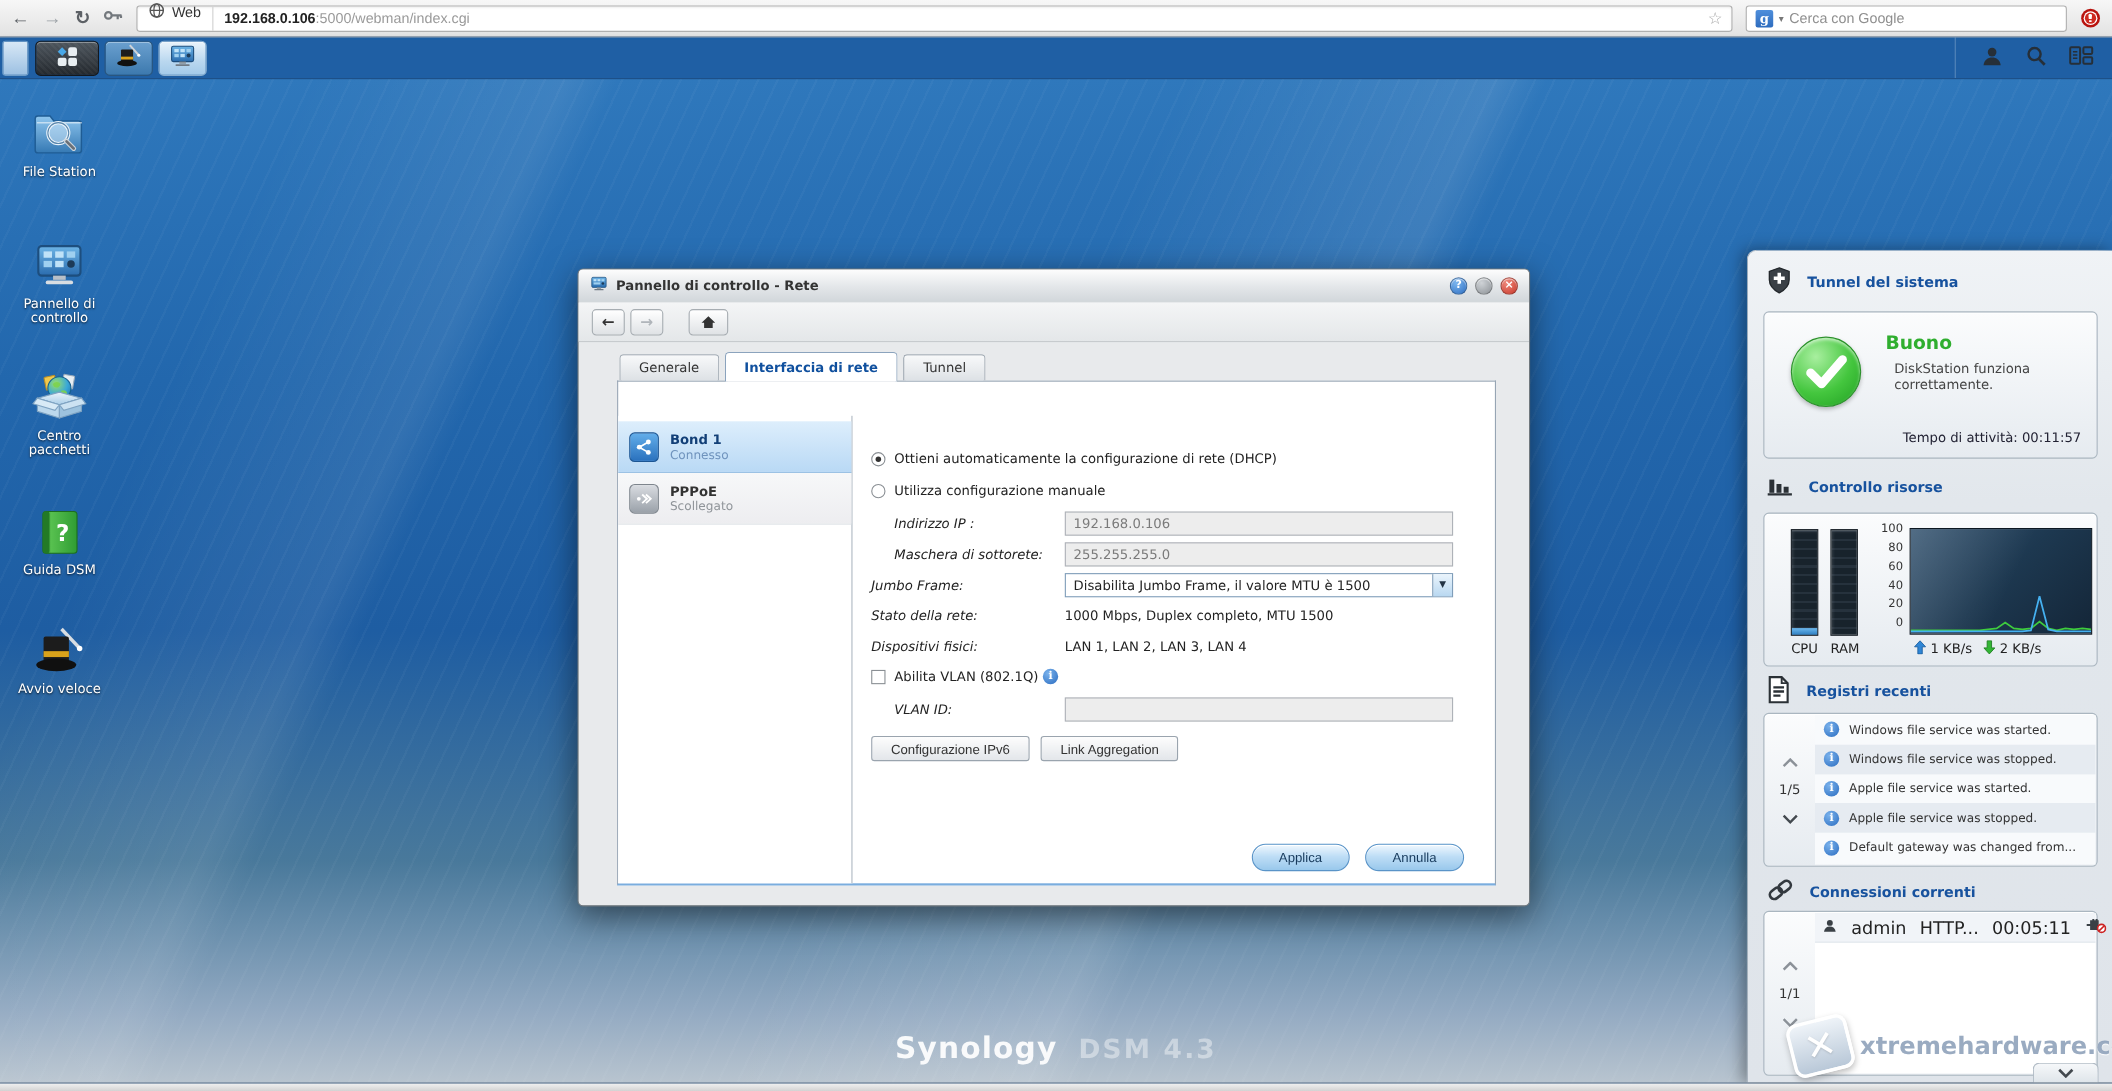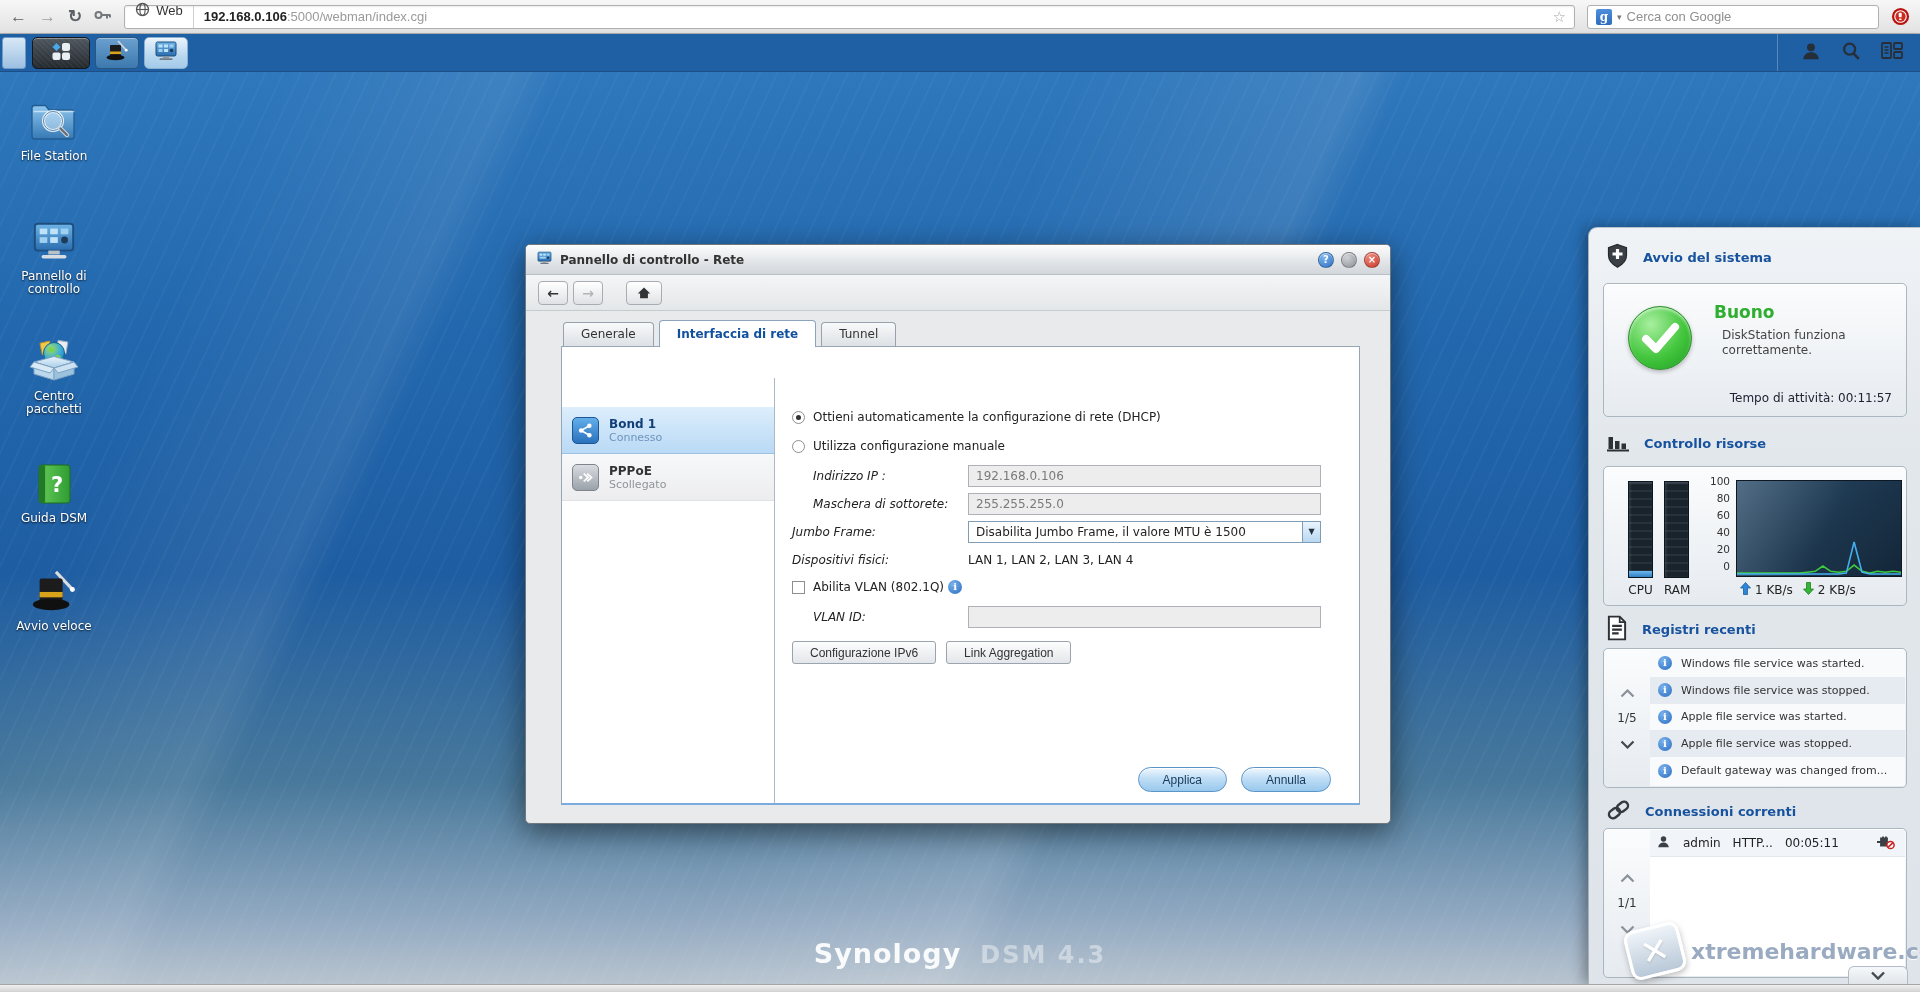--- a/index.html
+++ b/index.html
@@ -99,21 +99,21 @@
     border:1px solid #9aa4ae; border-radius:3px; background:linear-gradient(#fdfdfd,#e3e6ea);
     font-family:"DejaVu Sans", sans-serif; }
   .tbtn.disabled { color:#a2a6aa; border-color:#c2c8ce; background:linear-gradient(#fafbfb,#eceeef); cursor:default; }
   .mainrow { position:absolute; left:0; right:0; top:31px; bottom:0; }
   .iface-list { position:absolute; left:0; top:0; bottom:0; width:213px; border-right:1px solid #aeb8c2;
     background:#fff; padding-top:5px; }
   .iface { height:47px; display:flex; align-items:center; gap:10px; padding-left:10px;
     border-bottom:1px solid #dfe3e7; background:linear-gradient(#f7f8f9,#ededf0); cursor:pointer; }
   .iface .nm { font-size:12px; font-weight:bold; color:#333; }
   .iface .st { font-size:11px; color:#8f9499; }
-  .iface.selected { background:linear-gradient(#ddeefc,#b9d9f5); border-bottom-color:#9cc2e4;margin-top:24px; }
+  .iface.selected { background:linear-gradient(#ddeefc,#b9d9f5); border-bottom-color:#9cc2e4; }
   .iface.selected .nm { color:#123f77; }
   .iface.selected .st { color:#6f93bd; }
   .ifico { width:27px; height:27px; border-radius:5px; flex:0 0 auto;
     display:flex; align-items:center; justify-content:center; }
   .ifico.bond { background:linear-gradient(#63aeea,#2a71bd); border:1px solid #1c5694; }
   .ifico.pppoe { background:linear-gradient(#d9dce1,#9aa1a9); border:1px solid #7e858d; }
   .formpane { position:absolute; left:214px; right:0; top:0; bottom:0; padding:28px 0 0 16px;
     font-size:12px; color:#222; }
   .frow { display:flex; align-items:center; height:24px; margin-bottom:4px; }
   .frow .lab { width:176px; flex:0 0 auto;font-style:italic; }
@@ -167,21 +167,21 @@
     font-size:12px; color:#222; }
   .pagercol { position:absolute; left:0; top:0; bottom:0; width:46px; display:flex; flex-direction:column;
     align-items:center; justify-content:center; gap:9px; }
   .pager-num { font-size:12px; color:#333; }
   .logrows { position:absolute; left:46px; right:1px; top:1px; bottom:1px; background:#f8fafc; }
   .logrow { height:26.8px; display:flex; align-items:center; gap:9px; padding-left:8px;
     font-size:11px; color:#333; }
   .logrow:nth-child(even) { background:#e6ebf1; }
   .conn-area { position:absolute; left:46px; right:1px; top:1px; bottom:1px; background:#fff; }
   .connrow { height:27px; display:flex; align-items:center; gap:12px; padding:0 10px 0 6px;
-    font-size:12px; color:#222; background:#f1f4f8; border-bottom:1px solid #e2e7ec; }
+    font-size:16px; color:#222; background:#f1f4f8; border-bottom:1px solid #e2e7ec; }
   .watermark { position:absolute; left:38px; bottom:8px; display:flex; align-items:center; gap:8px;
     pointer-events:none; }
   .wm-tile { width:56px; height:50px; border-radius:10px; transform:rotate(-14deg);
     background:linear-gradient(#eef3f8,#b9c8d8); border:3px solid #fff;
     box-shadow:0 3px 6px rgba(0,0,0,.25); position:relative; }
   .wm-x { position:absolute; inset:0; display:flex; align-items:center; justify-content:center;
     color:#fff; font-size:34px; font-weight:bold; transform:rotate(0deg); text-shadow:0 1px 2px rgba(0,0,0,.15);}
   .wm-text { font-size:22px; font-weight:bold; color:rgba(125,148,176,.78); text-shadow:0 1px 1px #fff; }
   .collapse-tab { position:absolute; right:12px; bottom:0; width:60px; height:18px;
     background:linear-gradient(#f6f8fa,#dfe5ea); border:1px solid #b2bcc6; border-bottom:none;
@@ -505,20 +505,24 @@
               <span class="dis-input">255.255.255.0</span>
             </div>
             <div class="frow">
               <span class="lab">Jumbo Frame:</span>
               <span class="sel">
                 <span>Disabilita Jumbo Frame, il valore MTU è 1500</span>
                 <span class="arrow">▼</span>
               </span>
             </div>
             <div class="frow">
+              <span class="lab">Stato della rete:</span>
+              <span>1000 Mbps, Duplex completo, MTU 1500</span>
+            </div>
+            <div class="frow">
               <span class="lab">Dispositivi fisici:</span>
               <span>LAN 1, LAN 2, LAN 3, LAN 4</span>
             </div>
             <div class="rrow" style="margin-top:4px">
               <span class="chk"></span>
               <span>Abilita VLAN (802.1Q)</span>
               <span class="info-i">i</span>
             </div>
             <div class="frow" style="padding-left:21px">
               <span class="lab" style="width:155px">VLAN ID:</span>
@@ -541,21 +545,21 @@
 
   <div class="widget-panel">
 
     <div class="whead" style="top:16px">
       <span>
         <svg width="25" height="26" viewBox="0 0 24 26">
             <path d="M12 1.5 l9 3.2 v7.6 c0 5.6-4 9.3-9 11.9 -5-2.6-9-6.3-9-11.9 V4.7 Z" fill="#3a4046" stroke="#23282c" stroke-width="1.2"></path>
             <path d="M10.4 6 h3.2 v3.4 H17 v3.2 h-3.4 V16 h-3.2 v-3.4 H7 V9.4 h3.4 Z" fill="#fff"></path>
           </svg>
       </span>
-      <span>Avvio del sistema</span>
+      <span>Tunnel del sistema</span>
     </div>
     <div class="wcard" style="top:55px; height:134px">
       <div class="okcircle">
         <svg width="62" height="62" viewBox="0 0 62 62">
             <path d="M17 32 l10 10 L46 20" fill="none" stroke="#fff" stroke-width="8" stroke-linecap="round" stroke-linejoin="round"></path>
           </svg>
       </div>
       <div class="ok-state">Buono</div>
       <div class="ok-desc">DiskStation funziona correttamente.</div>
       <div class="uptime">Tempo di attività: 00:11:57</div>

